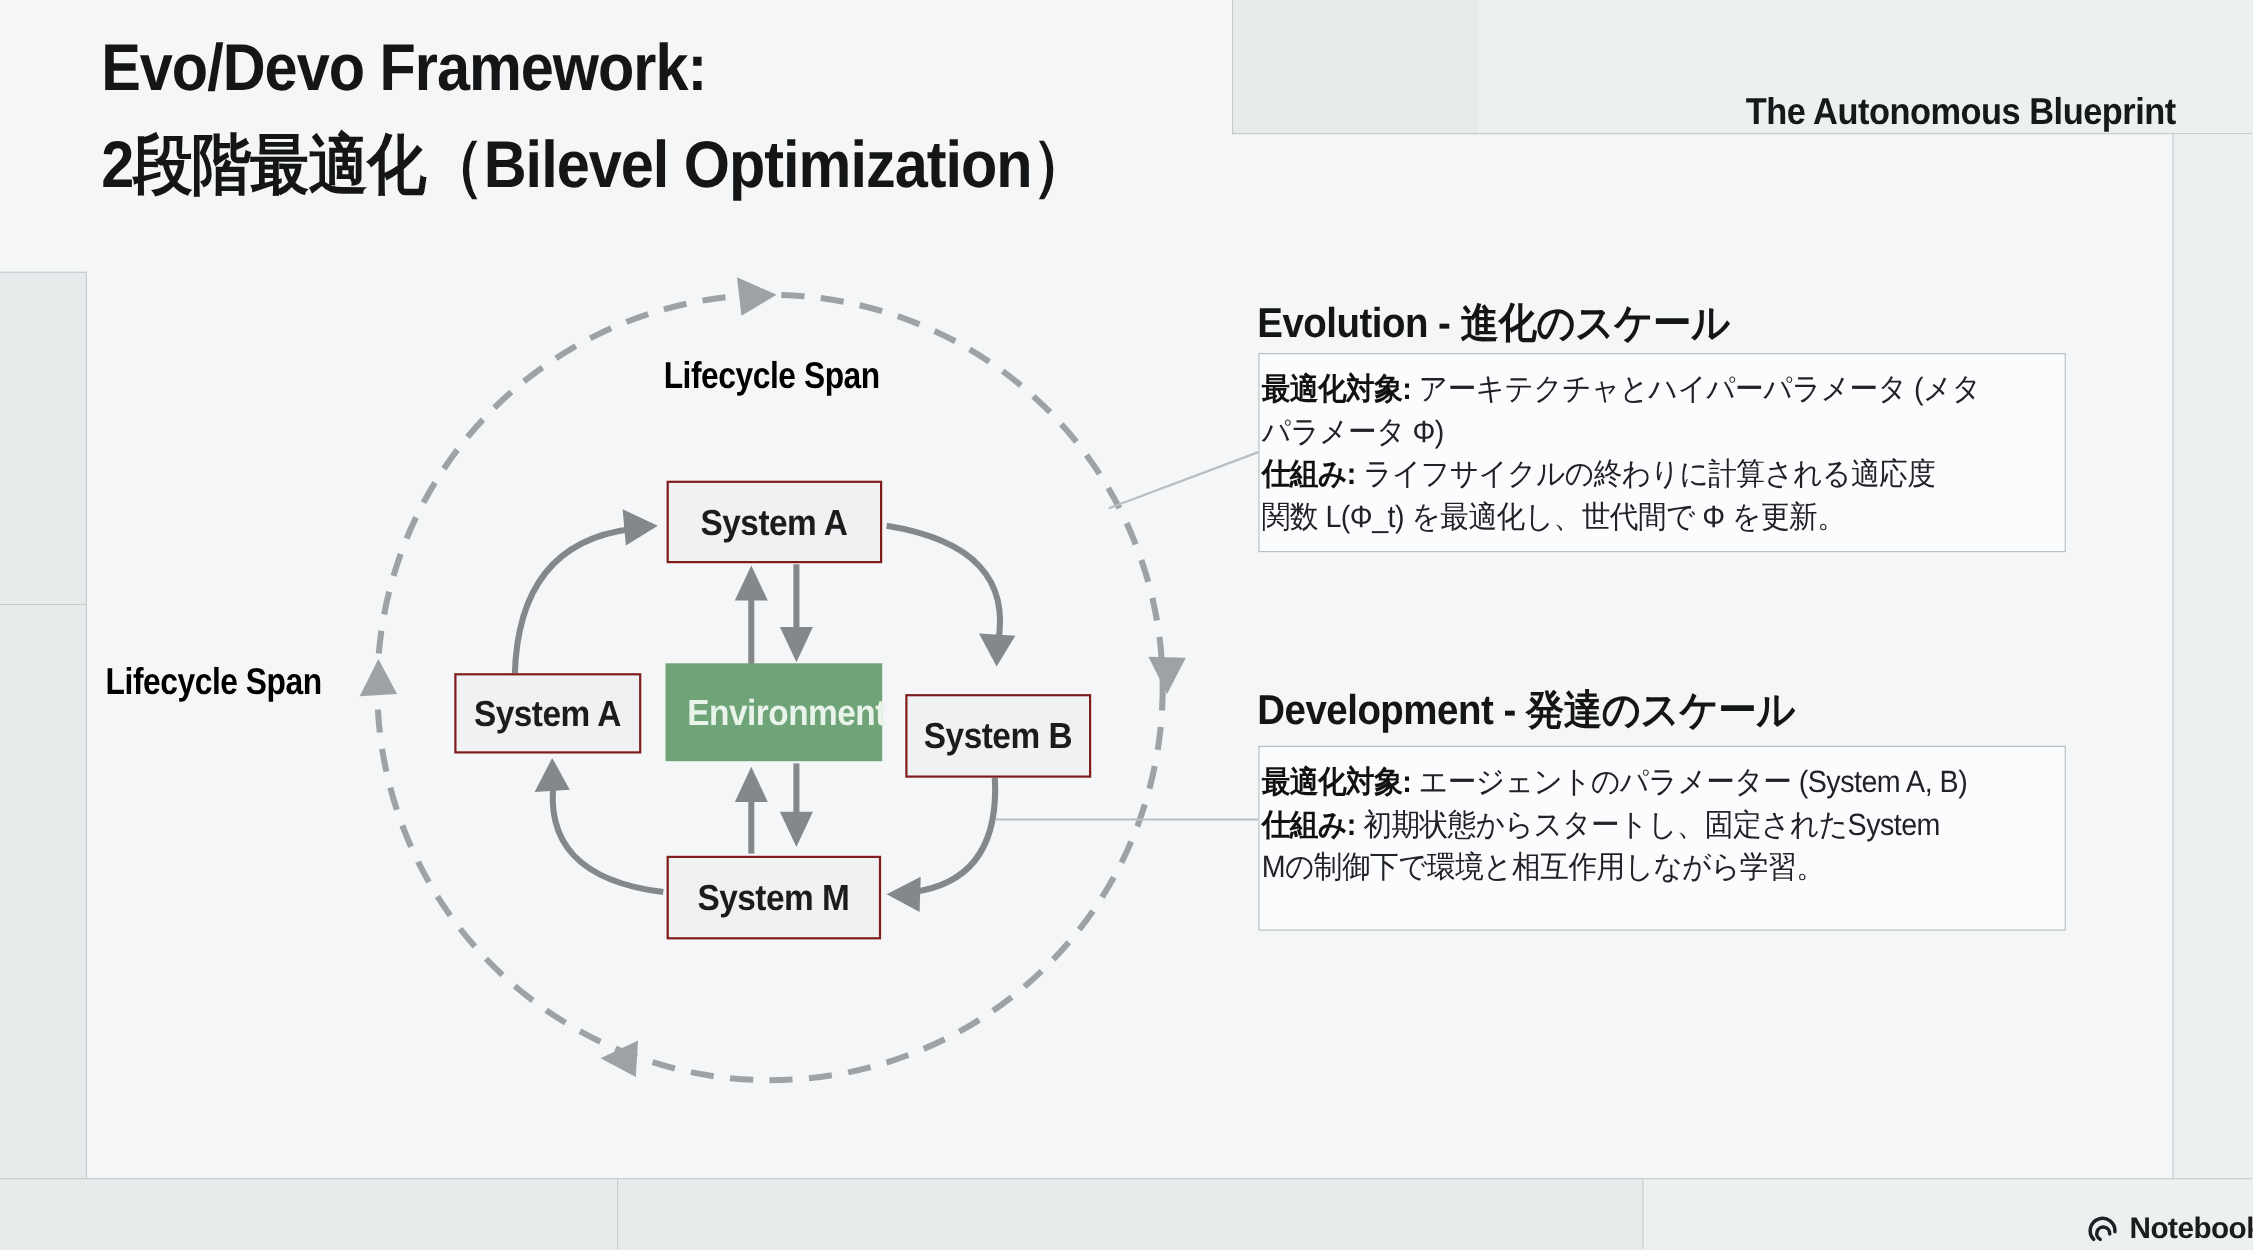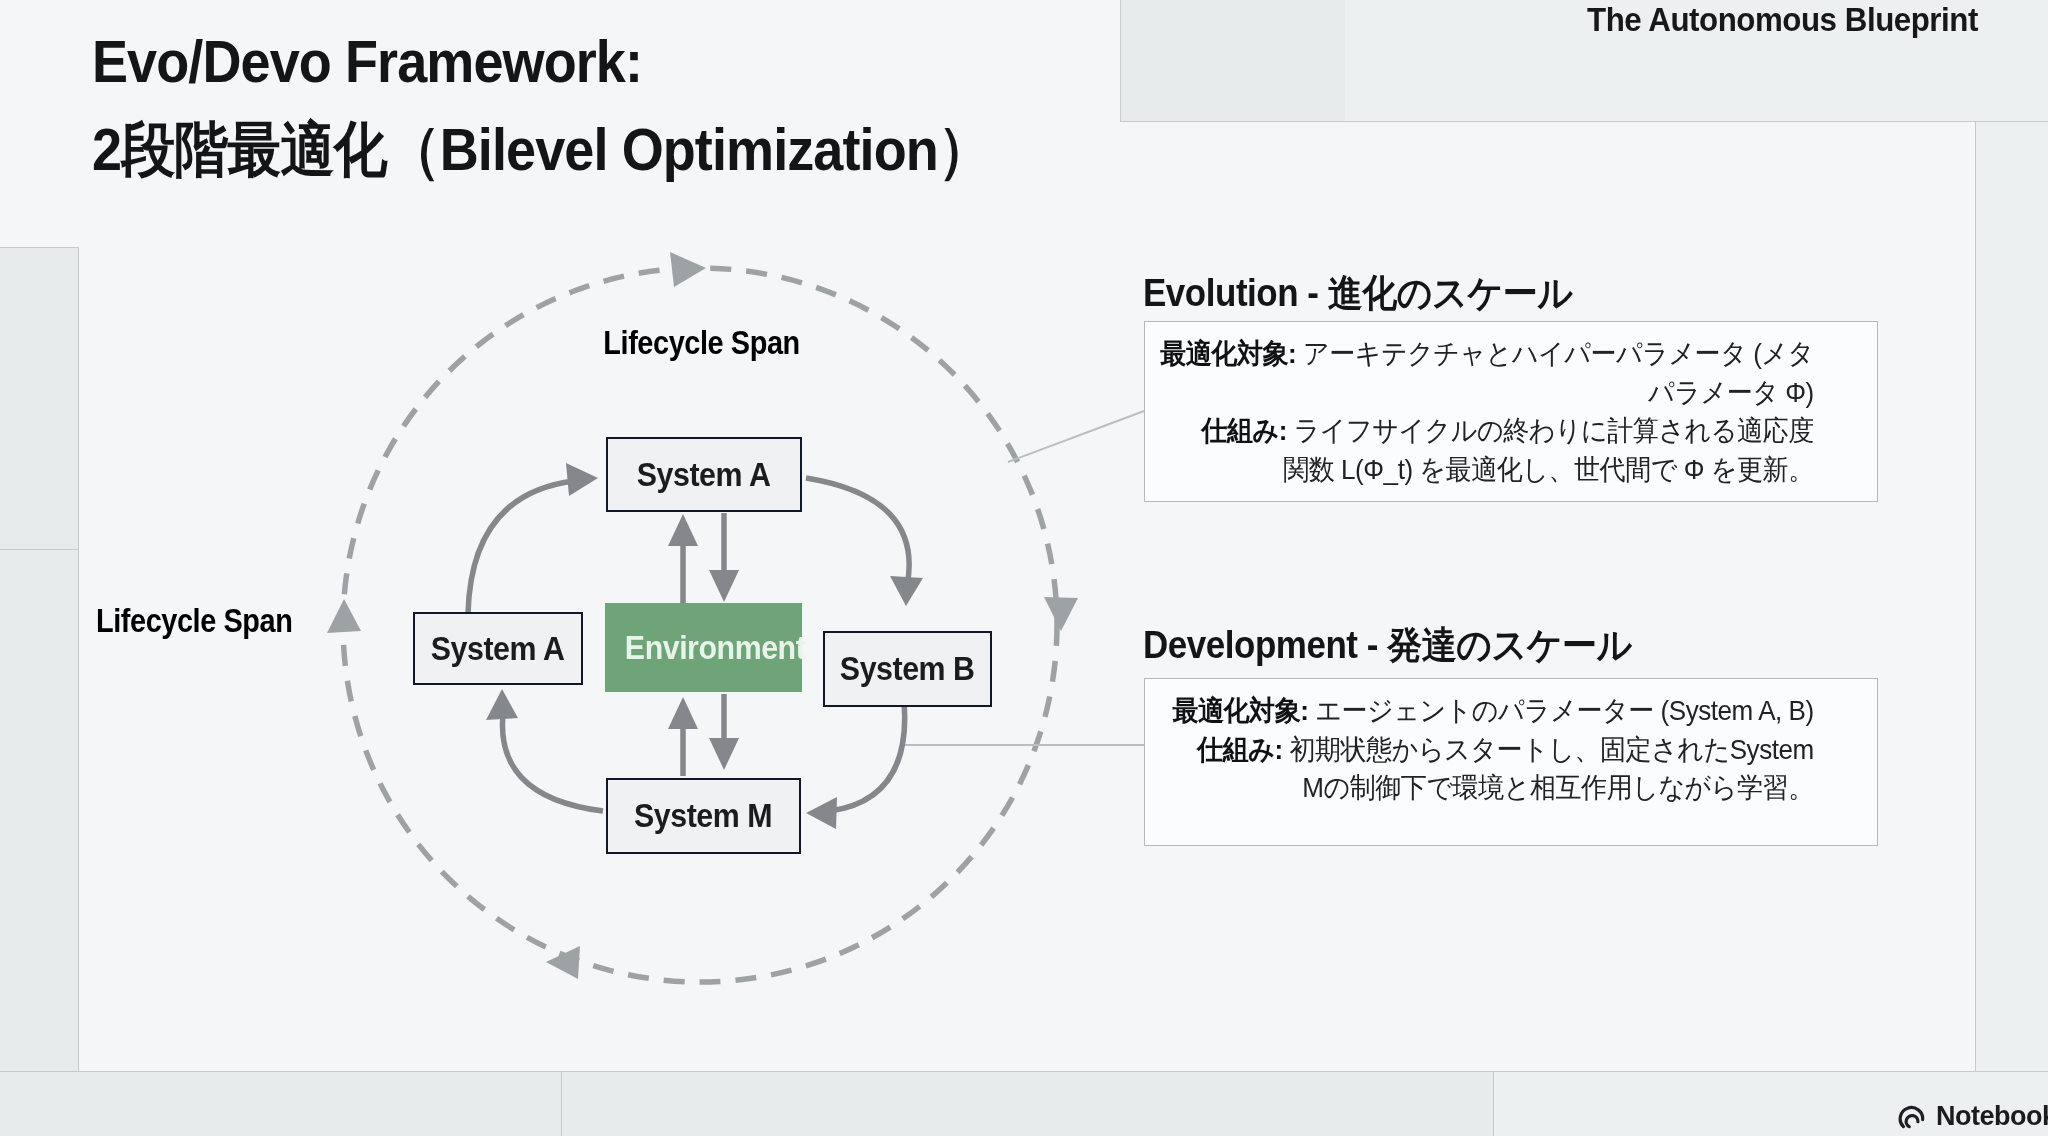--- a/index.html
+++ b/index.html
@@ -18,35 +18,35 @@
   .br{border-right:1px solid #c6cacb;}
 
   .title{
     position:absolute;left:92px;top:18px;
     font-size:60px;font-weight:700;line-height:88px;color:#131517;
     transform:scaleX(.9);transform-origin:left top;white-space:nowrap;
     letter-spacing:-1px;
   }
   .corner{
     position:absolute;left:1345px;top:0;width:703px;height:122px;
-    display:flex;align-items:flex-start;justify-content:flex-end;
+    display:flex;align-items:flex-end;justify-content:flex-end;
     padding-right:70px;
     font-size:34px;font-weight:700;color:#17181a;letter-spacing:-0.5px;
   }
   .corner span{transform:scaleX(.92);transform-origin:right center;white-space:nowrap;}
 
   svg.layer{position:absolute;left:0;top:0;pointer-events:none;}
   .dash{stroke:#9da3a5;stroke-width:5.5;fill:none;stroke-dasharray:21 15;}
   .dashhead{fill:#9da3a5;}
   .arc{stroke:#84888c;stroke-width:5.5;fill:none;}
   .archead{fill:#84888c;}
   .conn{stroke:#b9bec1;stroke-width:2;fill:none;}
 
   .node{
-    position:absolute;background:#eff1f2;border:2px solid #0f172a;
+    position:absolute;background:#eff1f2;border:2px solid #7f1d1d;
     display:flex;align-items:center;justify-content:center;
     font-size:33px;font-weight:700;color:#1b1c1e;letter-spacing:-0.5px;
   }
   .node span{transform:scaleX(.92);white-space:nowrap;}
   .node.env{border:none;color:#e8f3ea;padding-left:24px;}
 
   .cyclabel{
     position:absolute;font-size:34px;font-weight:700;color:#000000;
     letter-spacing:-0.5px;white-space:nowrap;
   }
@@ -54,21 +54,21 @@
   .cyclabel.ctr{text-align:center;}
   .cyclabel.ctr span{transform-origin:center center;}
 
   .sechead{
     position:absolute;font-size:38px;font-weight:700;color:#131517;
     white-space:nowrap;transform:scaleX(.92);transform-origin:left top;
     letter-spacing:-0.5px;
   }
   .infobox{
     position:absolute;background:#fbfcfd;border:1px solid #b4b9bb;
-    padding:13px 14px;color:#202225;text-align:right;
+    padding:13px 2px;color:#202225;
   }
   .infobox .ln{
     font-size:28px;line-height:38.5px;white-space:nowrap;
     transform:scaleX(.93);transform-origin:left center;letter-spacing:-0.5px;
   }
   .infobox .ln b{font-weight:700;color:#101112;}
 
   .brandmark{
     position:absolute;left:1898px;top:1101px;
     display:flex;align-items:center;gap:8px;

